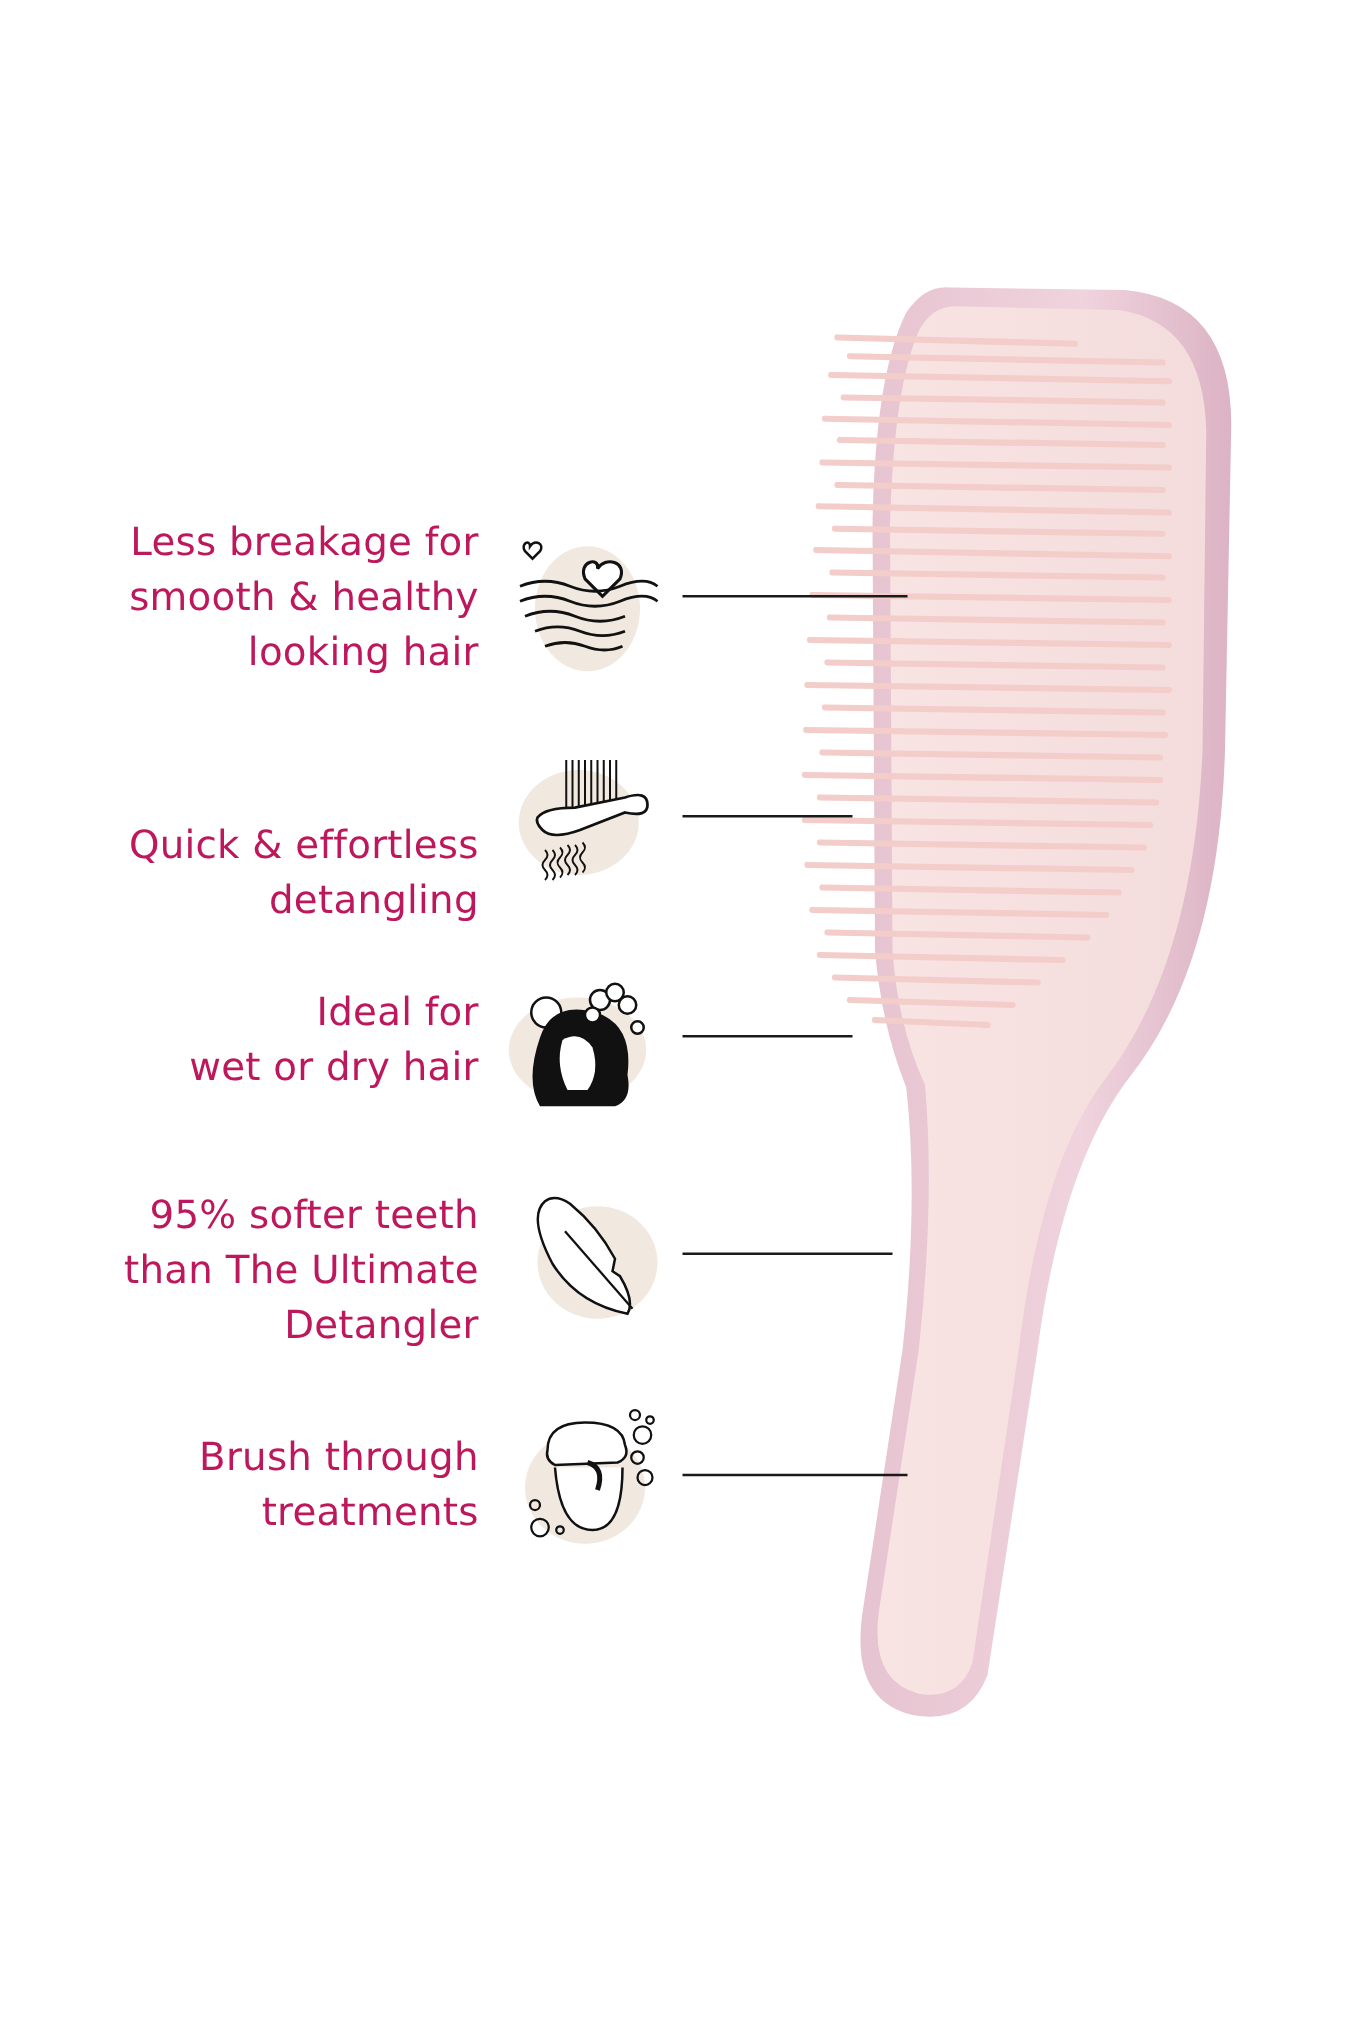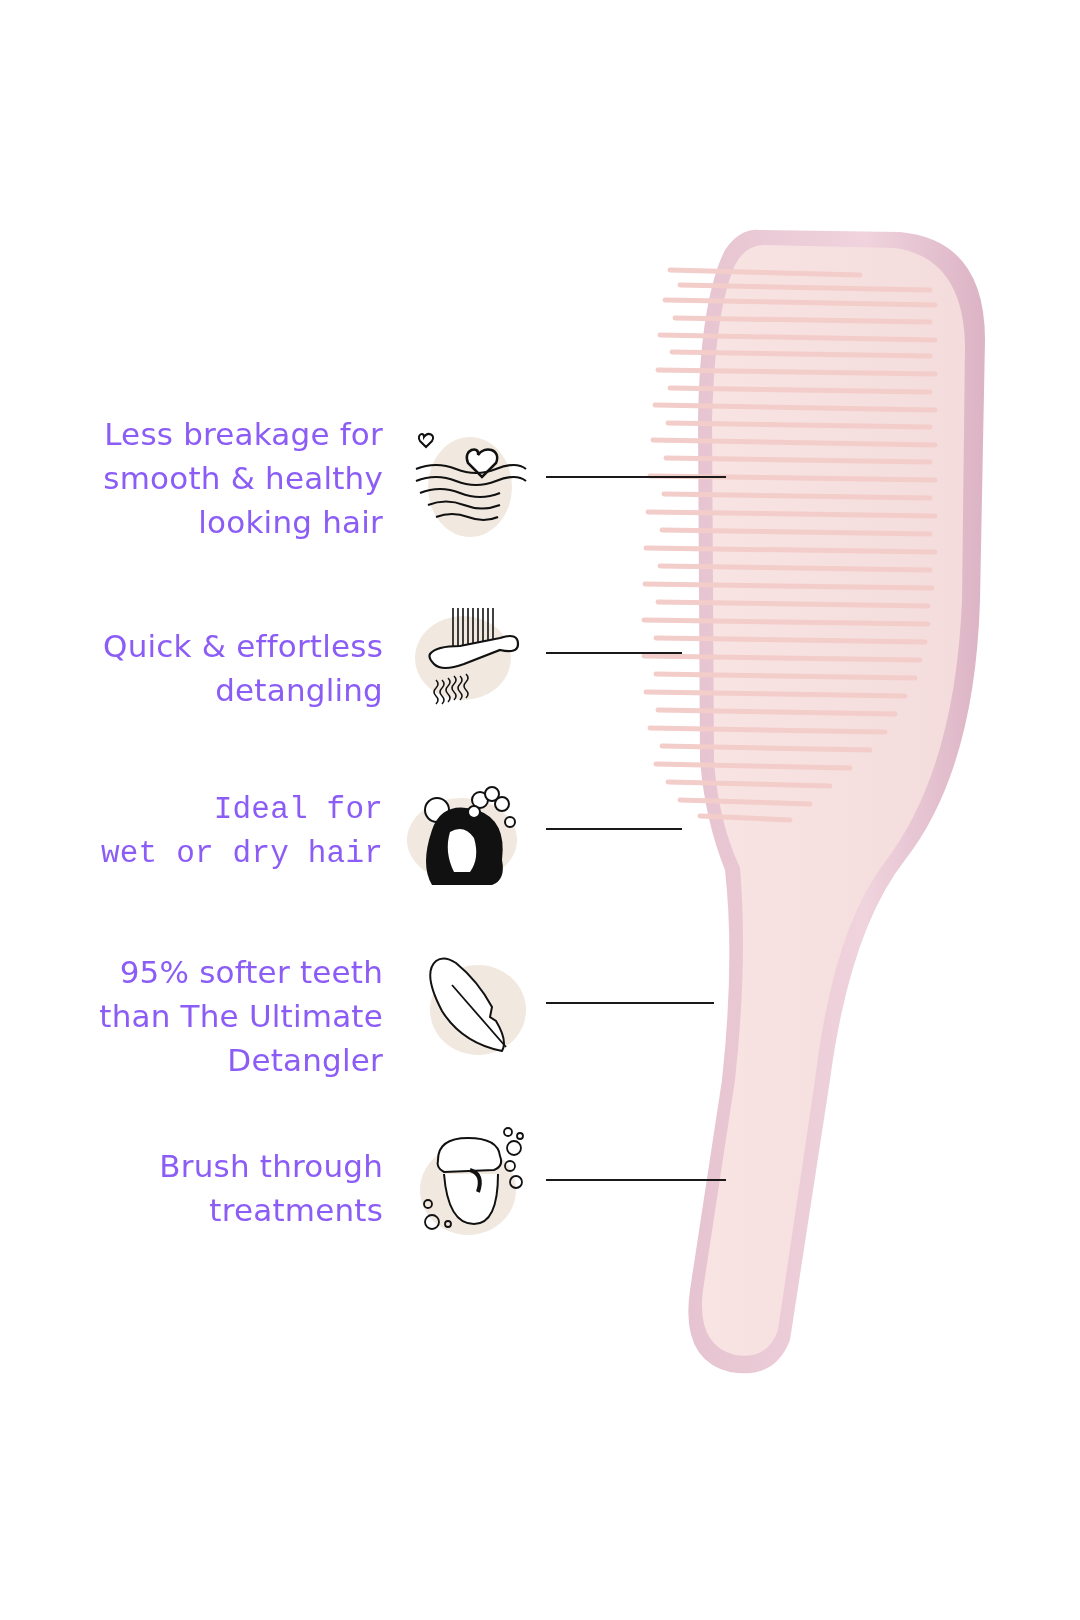--- a/index.html
+++ b/index.html
@@ -1,17 +1,17 @@
 <!DOCTYPE html>
 <html><head>
 <meta charset="utf-8">
 <style>
   html, body { margin:0; padding:0; }
   body { width:1080px; height:1620px; background:#ffffff; position:relative; overflow:hidden; font-family:"DejaVu Sans", sans-serif; }
-  .feature-text { position:absolute; right:697px; text-align:right; color:#8b5cf6; font-size:31px; line-height:44px; white-space:pre-line; letter-spacing:0.2px; }
+  .feature-text { position:absolute; right:697px; text-align:right; color:#be185d; font-size:31px; line-height:44px; white-space:pre-line; letter-spacing:0.2px; }
   .icon-wrap { position:absolute; width:120px; height:120px; }
   .leader { position:absolute; height:2px; background:#1a1a1a; }
   .brush { position:absolute; left:0; top:0; }
 </style>
 </head>
 <body>
 
 <svg class="brush" width="1080" height="1620" viewBox="0 0 1080 1620">
   <defs>
     <linearGradient id="outerG" x1="0" x2="1" y1="0" y2="0">
@@ -77,21 +77,21 @@
       <path d="M6,44 q20,-8 40,0 t40,0 t30,0"></path>
       <path d="M6,56 q20,-8 40,0 t40,0 t30,0"></path>
       <path d="M10,68 q20,-8 40,0 t40,0"></path>
       <path d="M18,80 q18,-7 36,0 t36,0"></path>
       <path d="M26,92 q16,-6 32,0 t30,0"></path>
     </g>
   </svg>
 </div>
 <div class="leader" style="left:546px; top:476px; width:180px;"></div>
 
-<div class="feature-text" style="top:624px;">Quick &amp; effortless
+<div class="feature-text" style="top:654px;">Quick &amp; effortless
 detangling</div>
 <div class="icon-wrap" style="left:408px; top:598px;">
   <svg width="120" height="120" viewBox="0 0 120 120">
     <ellipse cx="55" cy="60" rx="48" ry="42" fill="#f1e8df"></ellipse>
     <g stroke="#111" stroke-width="1.6">
       <line x1="45" y1="10" x2="45" y2="48"></line>
         <line x1="50" y1="10" x2="50" y2="48"></line>
         <line x1="55" y1="10" x2="55" y2="48"></line>
       <line x1="60" y1="10" x2="60" y2="48"></line>
         <line x1="65" y1="10" x2="65" y2="48"></line>
@@ -106,21 +106,21 @@
         <path d="M34,82 q4,4 0,8 t0,8 t0,8"></path>
       <path d="M40,80 q4,4 0,8 t0,8 t0,8"></path>
         <path d="M46,78 q4,4 0,8 t0,8 t0,8"></path>
       <path d="M52,78 q4,4 0,8 t0,8 t0,8"></path>
         <path d="M58,76 q4,4 0,8 t0,8 t0,8"></path>
     </g>
   </svg>
 </div>
 <div class="leader" style="left:546px; top:652px; width:136px;"></div>
 
-<div class="feature-text" style="top:788px;font-family:Liberation Mono, monospace;">Ideal for
+<div class="feature-text" style="top:788px;">Ideal for
 wet or dry hair</div>
 <div class="icon-wrap" style="left:402px; top:770px;">
   <svg width="120" height="120" viewBox="0 0 120 120">
     <ellipse cx="60" cy="70" rx="55" ry="42" fill="#f1e8df"></ellipse>
     <circle cx="35" cy="40" r="12" fill="#fff" stroke="#111" stroke-width="2"></circle>
     <path d="M30,60 q10,-30 45,-20 q30,10 25,50 q4,20 -10,25 l-60,0 q-12,-20 0,-55z" fill="#111"></path>
     <path d="M48,62 q14,-8 24,6 q6,20 -4,34 l-16,0 q-10,-20 -4,-40z" fill="#fff"></path>
     <g fill="#fff" stroke="#111" stroke-width="2">
       <circle cx="78" cy="30" r="8"></circle>
         <circle cx="90" cy="24" r="7"></circle>

